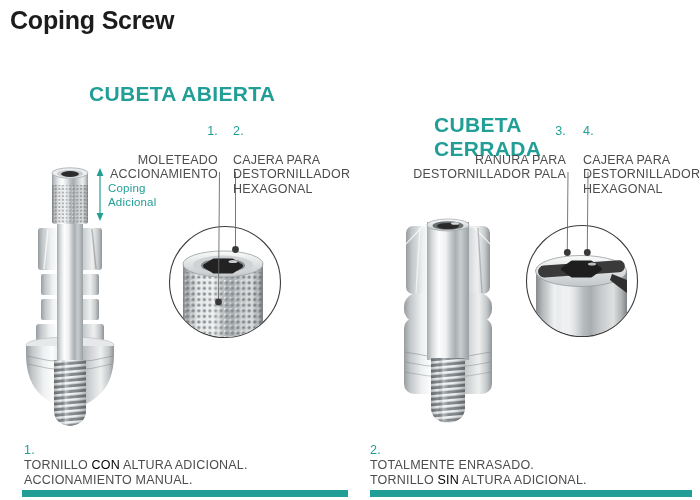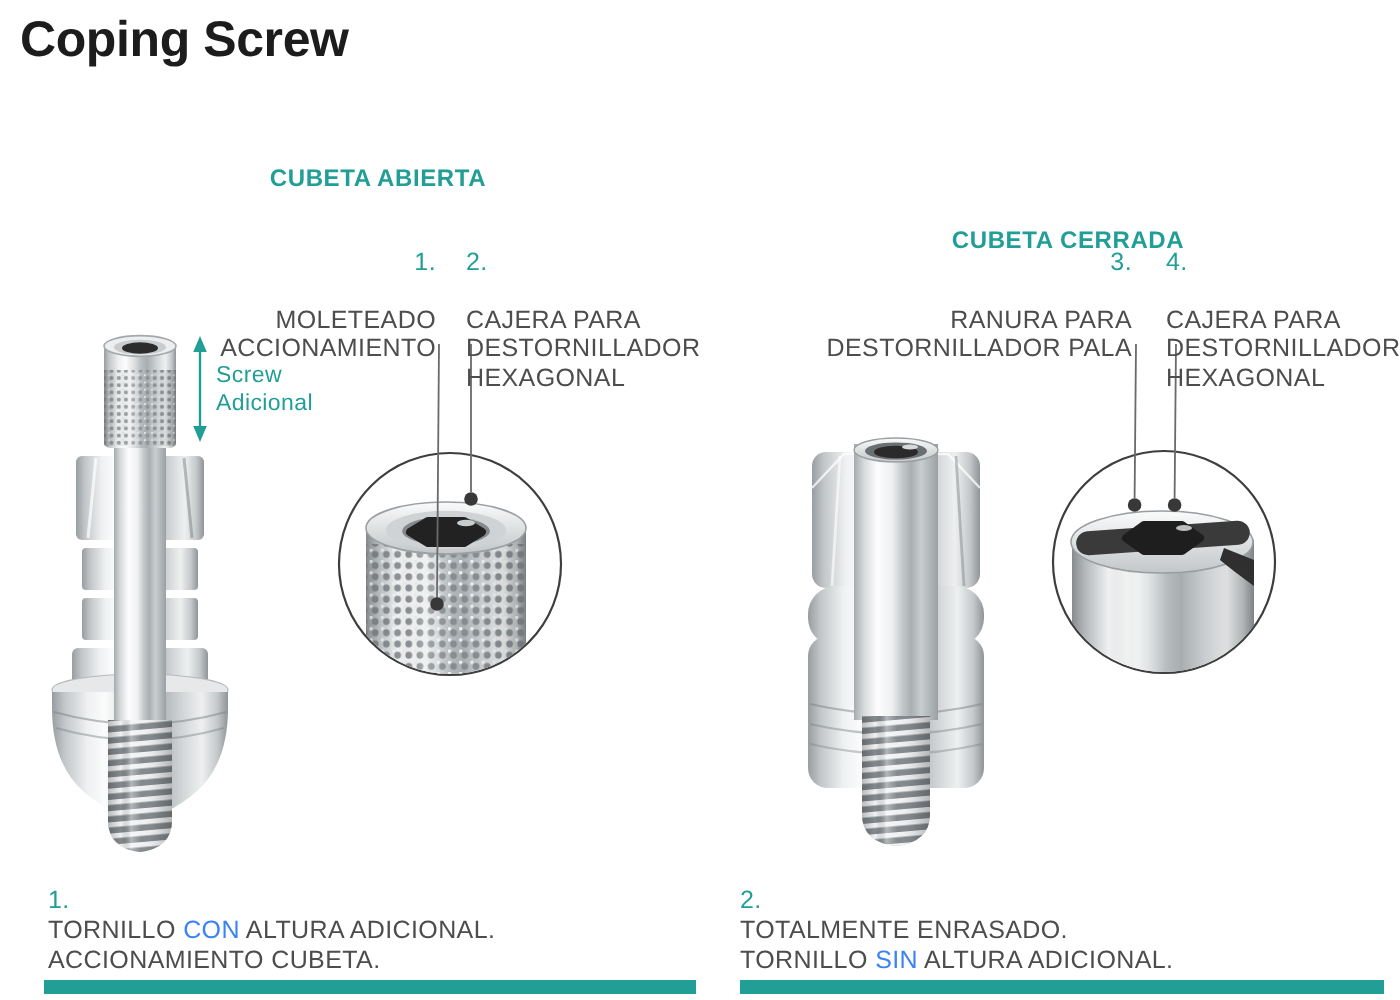--- a/index.html
+++ b/index.html
@@ -5,38 +5,38 @@
   html,body{margin:0;padding:0;}
   body{
     width:700px;height:500px;position:relative;background:#ffffff;
     font-family:"Liberation Sans", sans-serif;overflow:hidden;
   }
   .abs{position:absolute;}
   .title{
     left:10px;top:6px;font-size:25px;font-weight:700;color:#1c1c1c;letter-spacing:-0.2px;text-align:right;
   }
   .section-header{
-    top:82px;width:200px;text-align:center;font-size:12px;font-weight:700;
+    top:82px;width:200px;font-size:21px;font-weight:700;
     color:#219e96;letter-spacing:0.3px;
   }
   .callout{
     top:109px;font-size:12.5px;line-height:14.5px;color:#4d4d4d;
     letter-spacing:0.2px;white-space:pre-line;
   }
   .callout .num{color:#219e96;}
   .callout.right-al{text-align:right;}
   .annotation{
     left:108px;top:182px;font-size:11.5px;line-height:13.5px;color:#219e96;
     white-space:pre-line;letter-spacing:0.2px;
   }
   .caption{
     top:443px;font-size:12.5px;line-height:15px;color:#4d4d4d;letter-spacing:0.2px;
   }
   .caption .num{color:#219e96;}
-  .caption .hl{color:#3b82f6;}
+  .caption .hl{color:#000000;}
   .bar{top:490px;height:7px;background:#219e96;}
   svg.illus{left:0;top:0;}
 </style>
 </head>
 <body>
 
 <svg class="abs illus" width="700" height="500" viewBox="0 0 700 500">
   <defs>
     <linearGradient id="met" x1="0" y1="0" x2="1" y2="0">
       <stop offset="0" stop-color="#989da1"></stop>
@@ -230,27 +230,27 @@
   <div>RANURA PARA
 DESTORNILLADOR PALA</div>
 </div>
 <div class="abs callout" style="left:583px;">
   <div class="num">4.</div>
   <div>CAJERA PARA
 DESTORNILLADOR
 HEXAGONAL</div>
 </div>
 
-<div class="abs annotation">Screw
+<div class="abs annotation">Coping
 Adicional</div>
 
 <div class="abs caption" style="left:24px;">
   <div class="num">1.</div>
   <div><span>TORNILLO </span><span class="hl">CON</span><span> ALTURA ADICIONAL.</span></div>
-  <div>ACCIONAMIENTO CUBETA.</div>
+  <div>ACCIONAMIENTO MANUAL.</div>
 </div>
 <div class="abs caption" style="left:370px;">
   <div class="num">2.</div>
   <div>TOTALMENTE ENRASADO.</div>
   <div><span>TORNILLO </span><span class="hl">SIN</span><span> ALTURA ADICIONAL.</span></div>
 </div>
 
 <div class="abs bar" style="left:22px;width:326px;"></div>
 <div class="abs bar" style="left:370px;width:322px;"></div>
 

